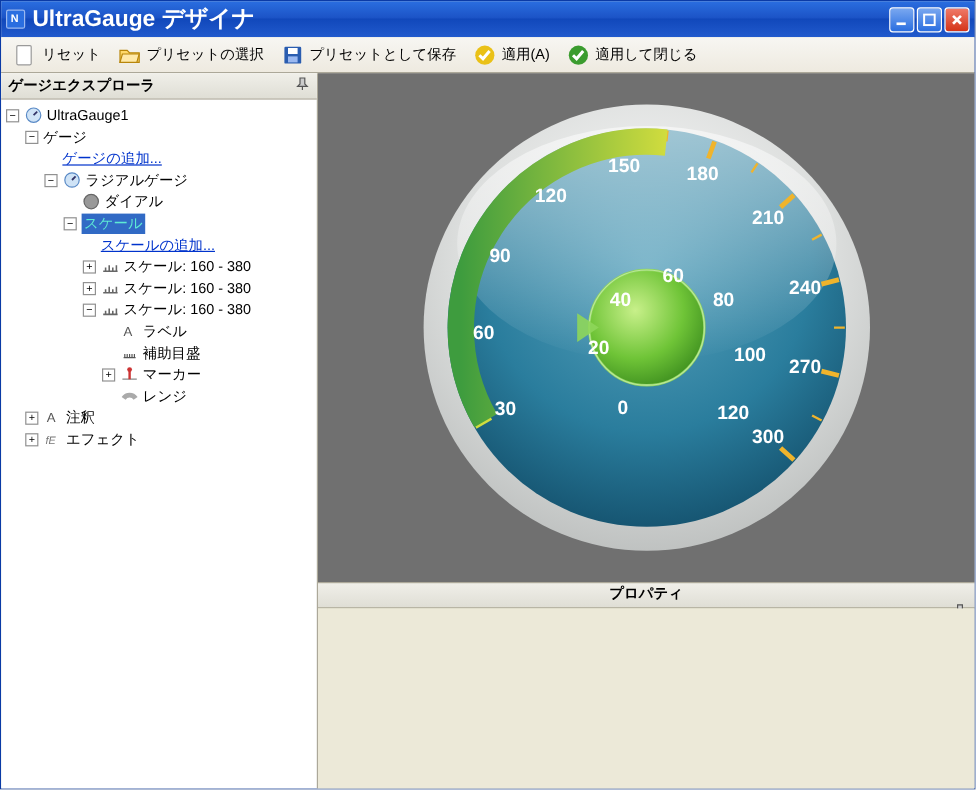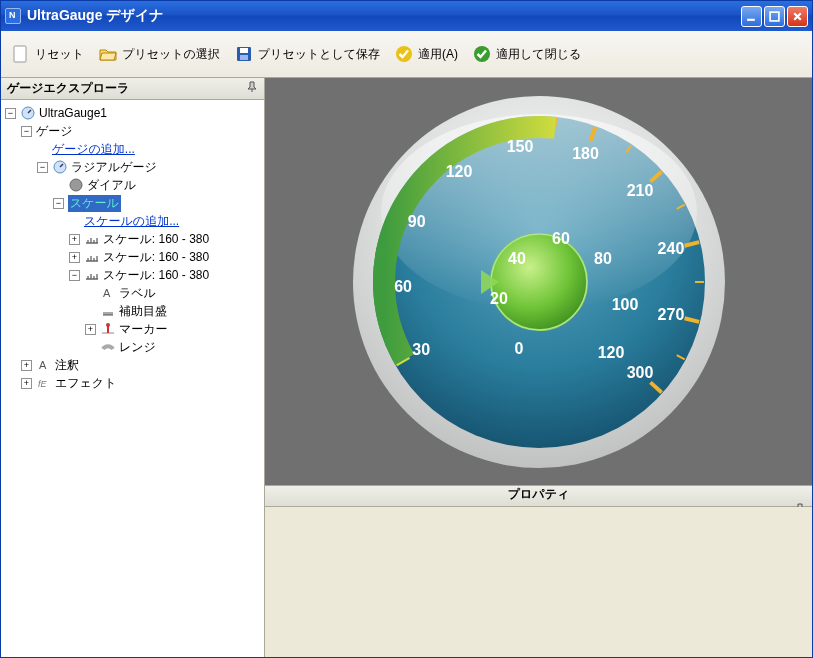--- a/index.html
+++ b/index.html
@@ -1,27 +1,27 @@
 <!DOCTYPE html>
 <html><head>
 <meta charset="utf-8">
 <style>
   * { box-sizing: border-box; margin: 0; padding: 0; font-family: "MS PGothic", "Tahoma", sans-serif; }
   body { background: #fff; }
   .window { width: 813px; height: 658px; border: 1px solid #0a3aa6; background: #ece9d8; display: flex; flex-direction: column; }
   .titlebar { height: 30px; background: linear-gradient(to bottom, #2a6ee0 0%, #1c54c7 45%, #1148bb 50%, #215acd 100%); display: flex; align-items: center; padding: 0 4px; color: #fff; }
   .titlebar .app-icon { width: 16px; height: 16px; background: #2a6ee0; border: 1px solid #9ab8f0; border-radius: 2px; margin-right: 6px; position: relative; }
   .titlebar .app-icon::after { content: 'N'; color: #fff; font-size: 9px; font-weight: bold; position: absolute; top: 1px; left: 3px; }
-  .titlebar .title-text { flex: 1; font-size: 14px; font-weight: bold; }
+  .titlebar .title-text { flex: 1; font-size: 19px; font-weight: bold; }
   .win-btns { display: flex; gap: 2px; }
   .win-btn { width: 21px; height: 21px; border-radius: 3px; border: 1px solid #fff; display: flex; align-items: center; justify-content: center; font-size: 12px; font-weight: bold; cursor: pointer; }
   .win-btn.min, .win-btn.max { background: linear-gradient(to bottom, #7aa8f0, #2a6ee0); color: #fff; }
   .win-btn.close { background: linear-gradient(to bottom, #f07a68, #d43418); color: #fff; }
   .win-btn svg { width: 11px; height: 11px; }
-  .toolbar { height: 47px; background: linear-gradient(to bottom, #f7f6f2 0%, #eeeae0 100%); border-bottom: 1px solid #aca899; display: flex; align-items: center; padding: 0 4px; gap: 2px; }
+  .toolbar { height: 30px; background: linear-gradient(to bottom, #f7f6f2 0%, #eeeae0 100%); border-bottom: 1px solid #aca899; display: flex; align-items: center; padding: 0 4px; gap: 2px; }
   .tb-item { display: flex; align-items: center; gap: 4px; padding: 2px 6px; font-size: 12px; cursor: pointer; border-radius: 2px; }
   .tb-icon { width: 20px; height: 20px; display: flex; align-items: center; justify-content: center; }
   .tb-icon svg { width: 18px; height: 18px; }
   .content { flex: 1; display: flex; }
   .left-panel { width: 264px; background: #fff; display: flex; flex-direction: column; border-right: 1px solid #aca899; }
   .panel-header { height: 22px; background: linear-gradient(to bottom, #f0efe9, #dfded5); border-bottom: 1px solid #aca899; display: flex; align-items: center; padding: 0 6px; font-size: 12px; font-weight: bold; }
   .panel-header .pin { margin-left: auto; cursor: pointer; }
   .tree { flex: 1; overflow: auto; padding: 4px 0; font-size: 12px; }
   .t-row { display: flex; align-items: center; height: 18px; white-space: nowrap; cursor: pointer; }
   .t-exp { width: 11px; height: 11px; border: 1px solid #919191; background: #fff; display: flex; align-items: center; justify-content: center; font-size: 9px; line-height: 1; margin-right: 4px; color: #000; cursor: pointer; }

